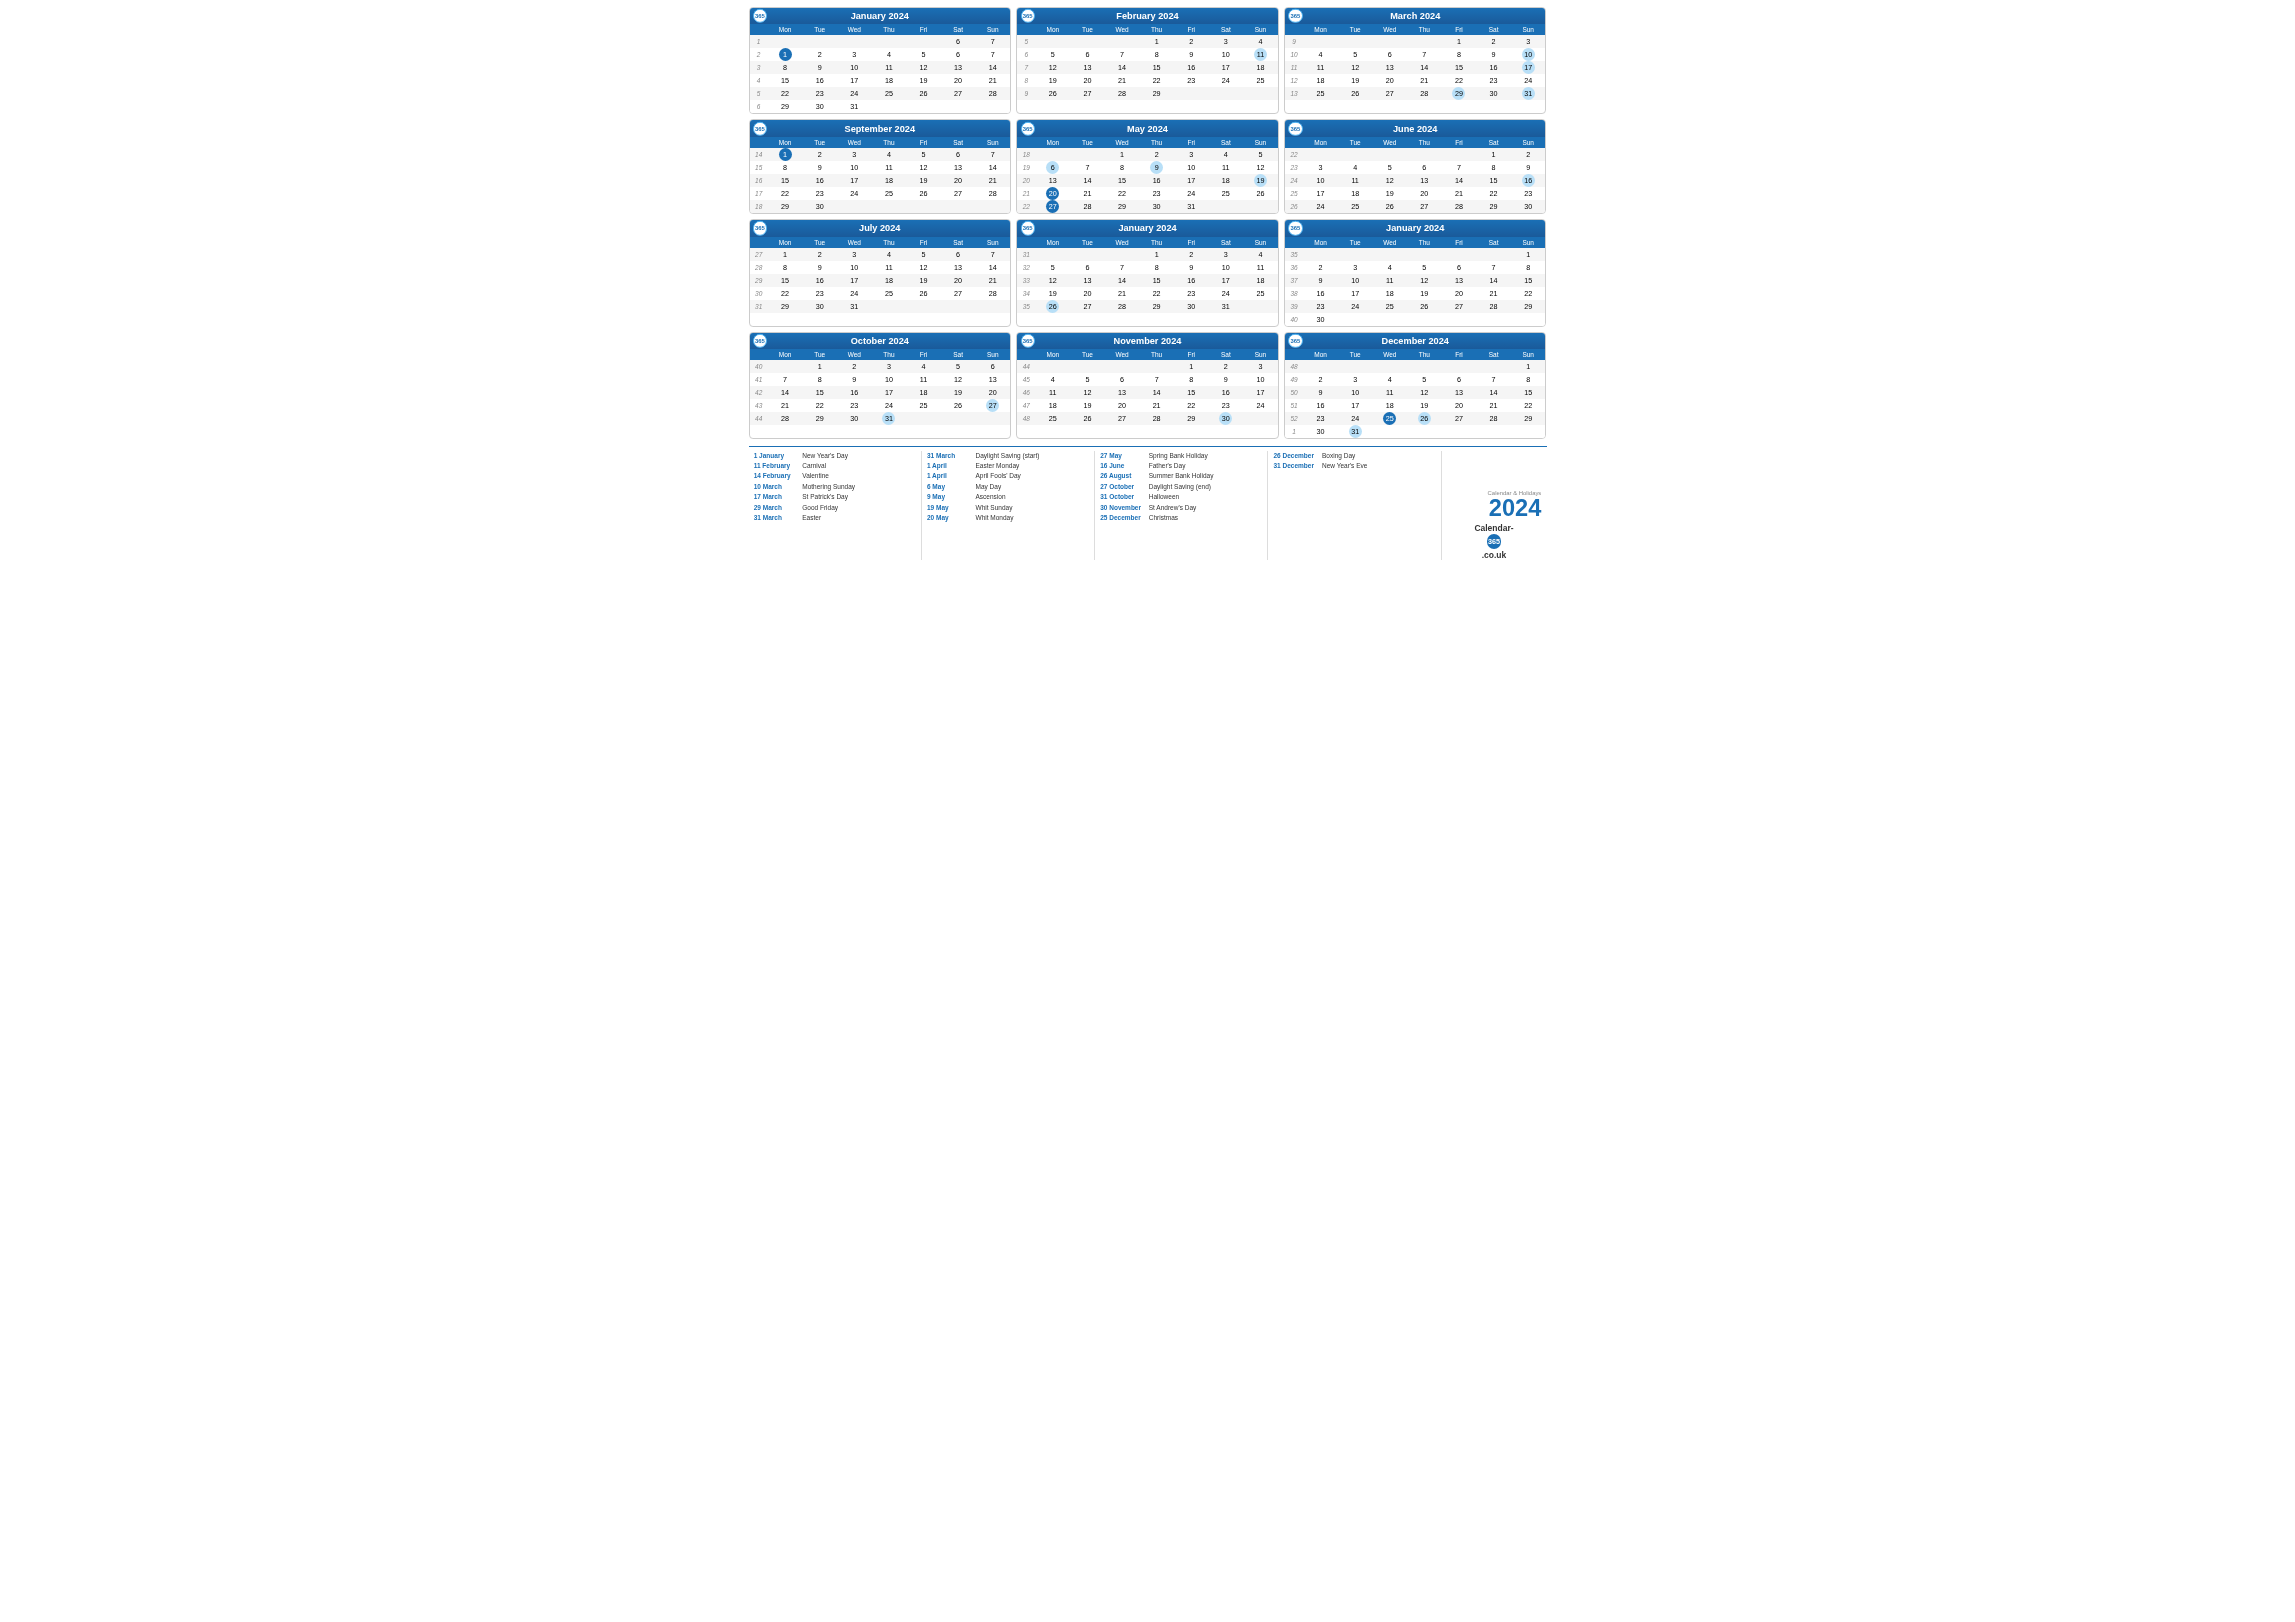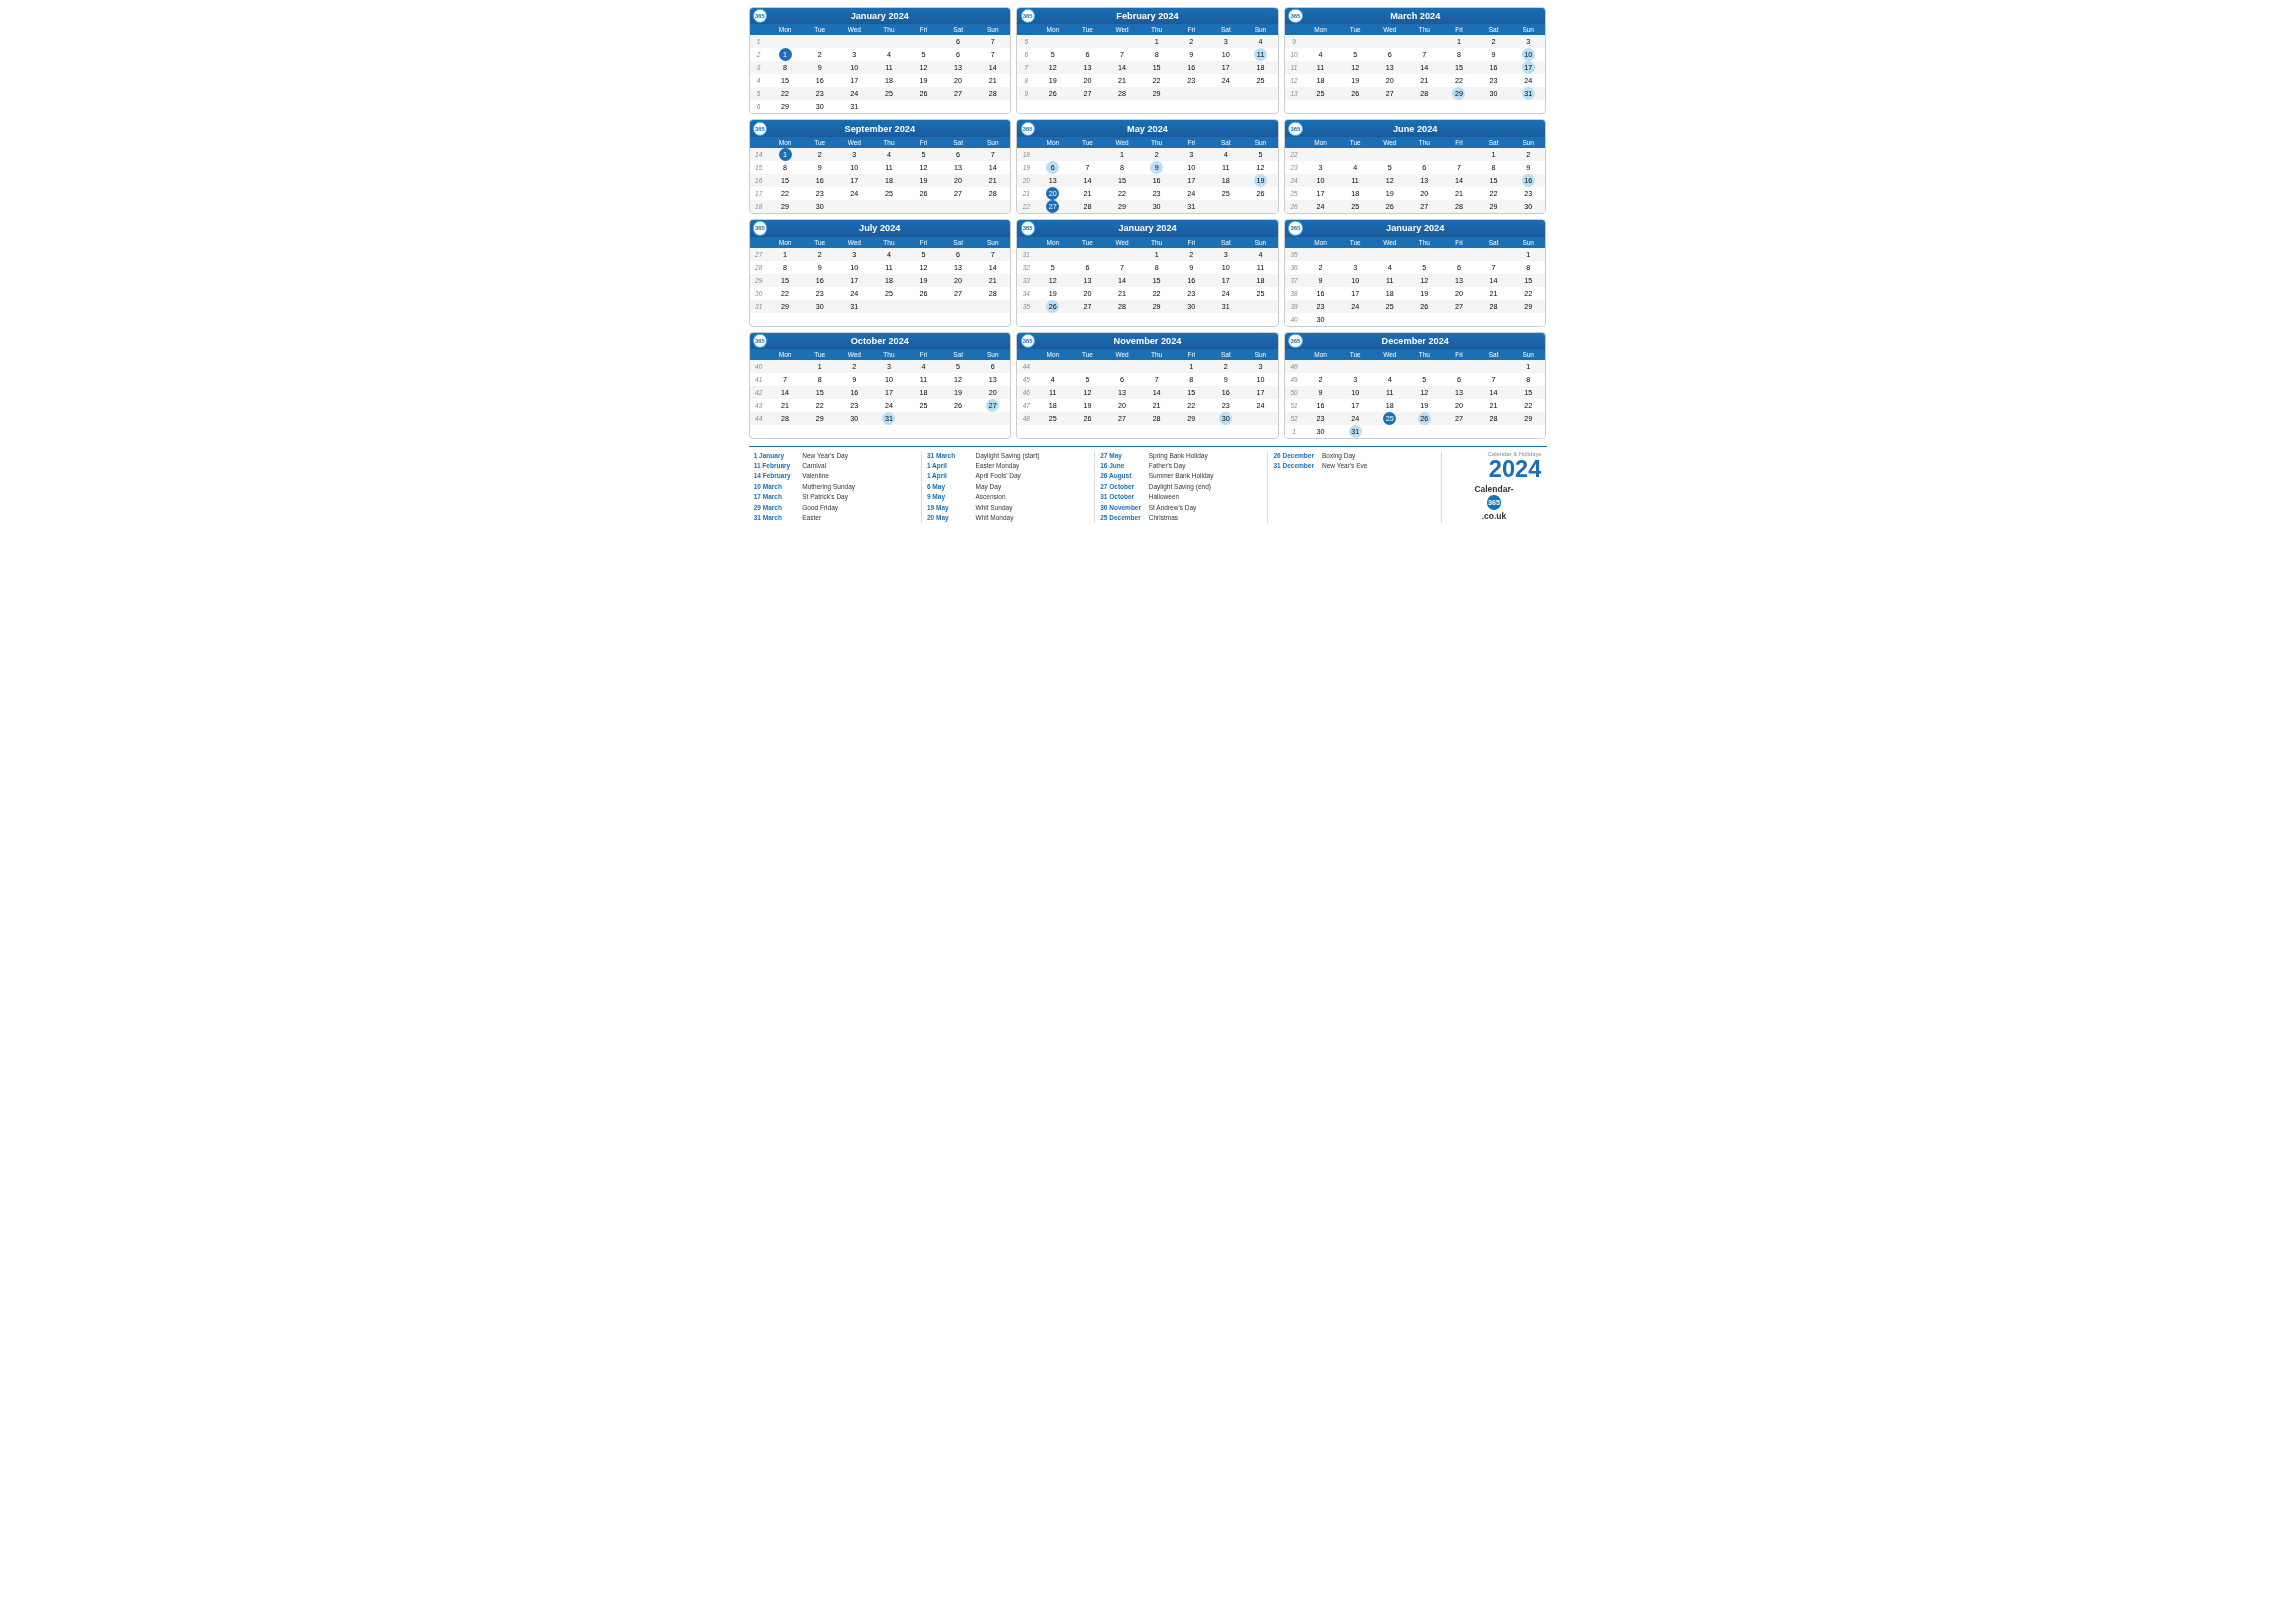--- a/index.html
+++ b/index.html
@@ -126,20 +126,21 @@
       font-weight: bold;
       color: #1a6fb5;
       white-space: nowrap;
       min-width: 46px;
     }
     .holiday-name { color: #333; }
     .branding-col {
       width: 105px;
       text-align: right;
       padding: 0 5.2px;
+      margin-top: 39px;
     }
     .branding-title {
       font-size: 5.9px;
       color: #888;
       margin-bottom: 1.3px;
     }
     .branding-year {
       font-size: 23.6px;
       font-weight: bold;
       color: #1a6fb5;

